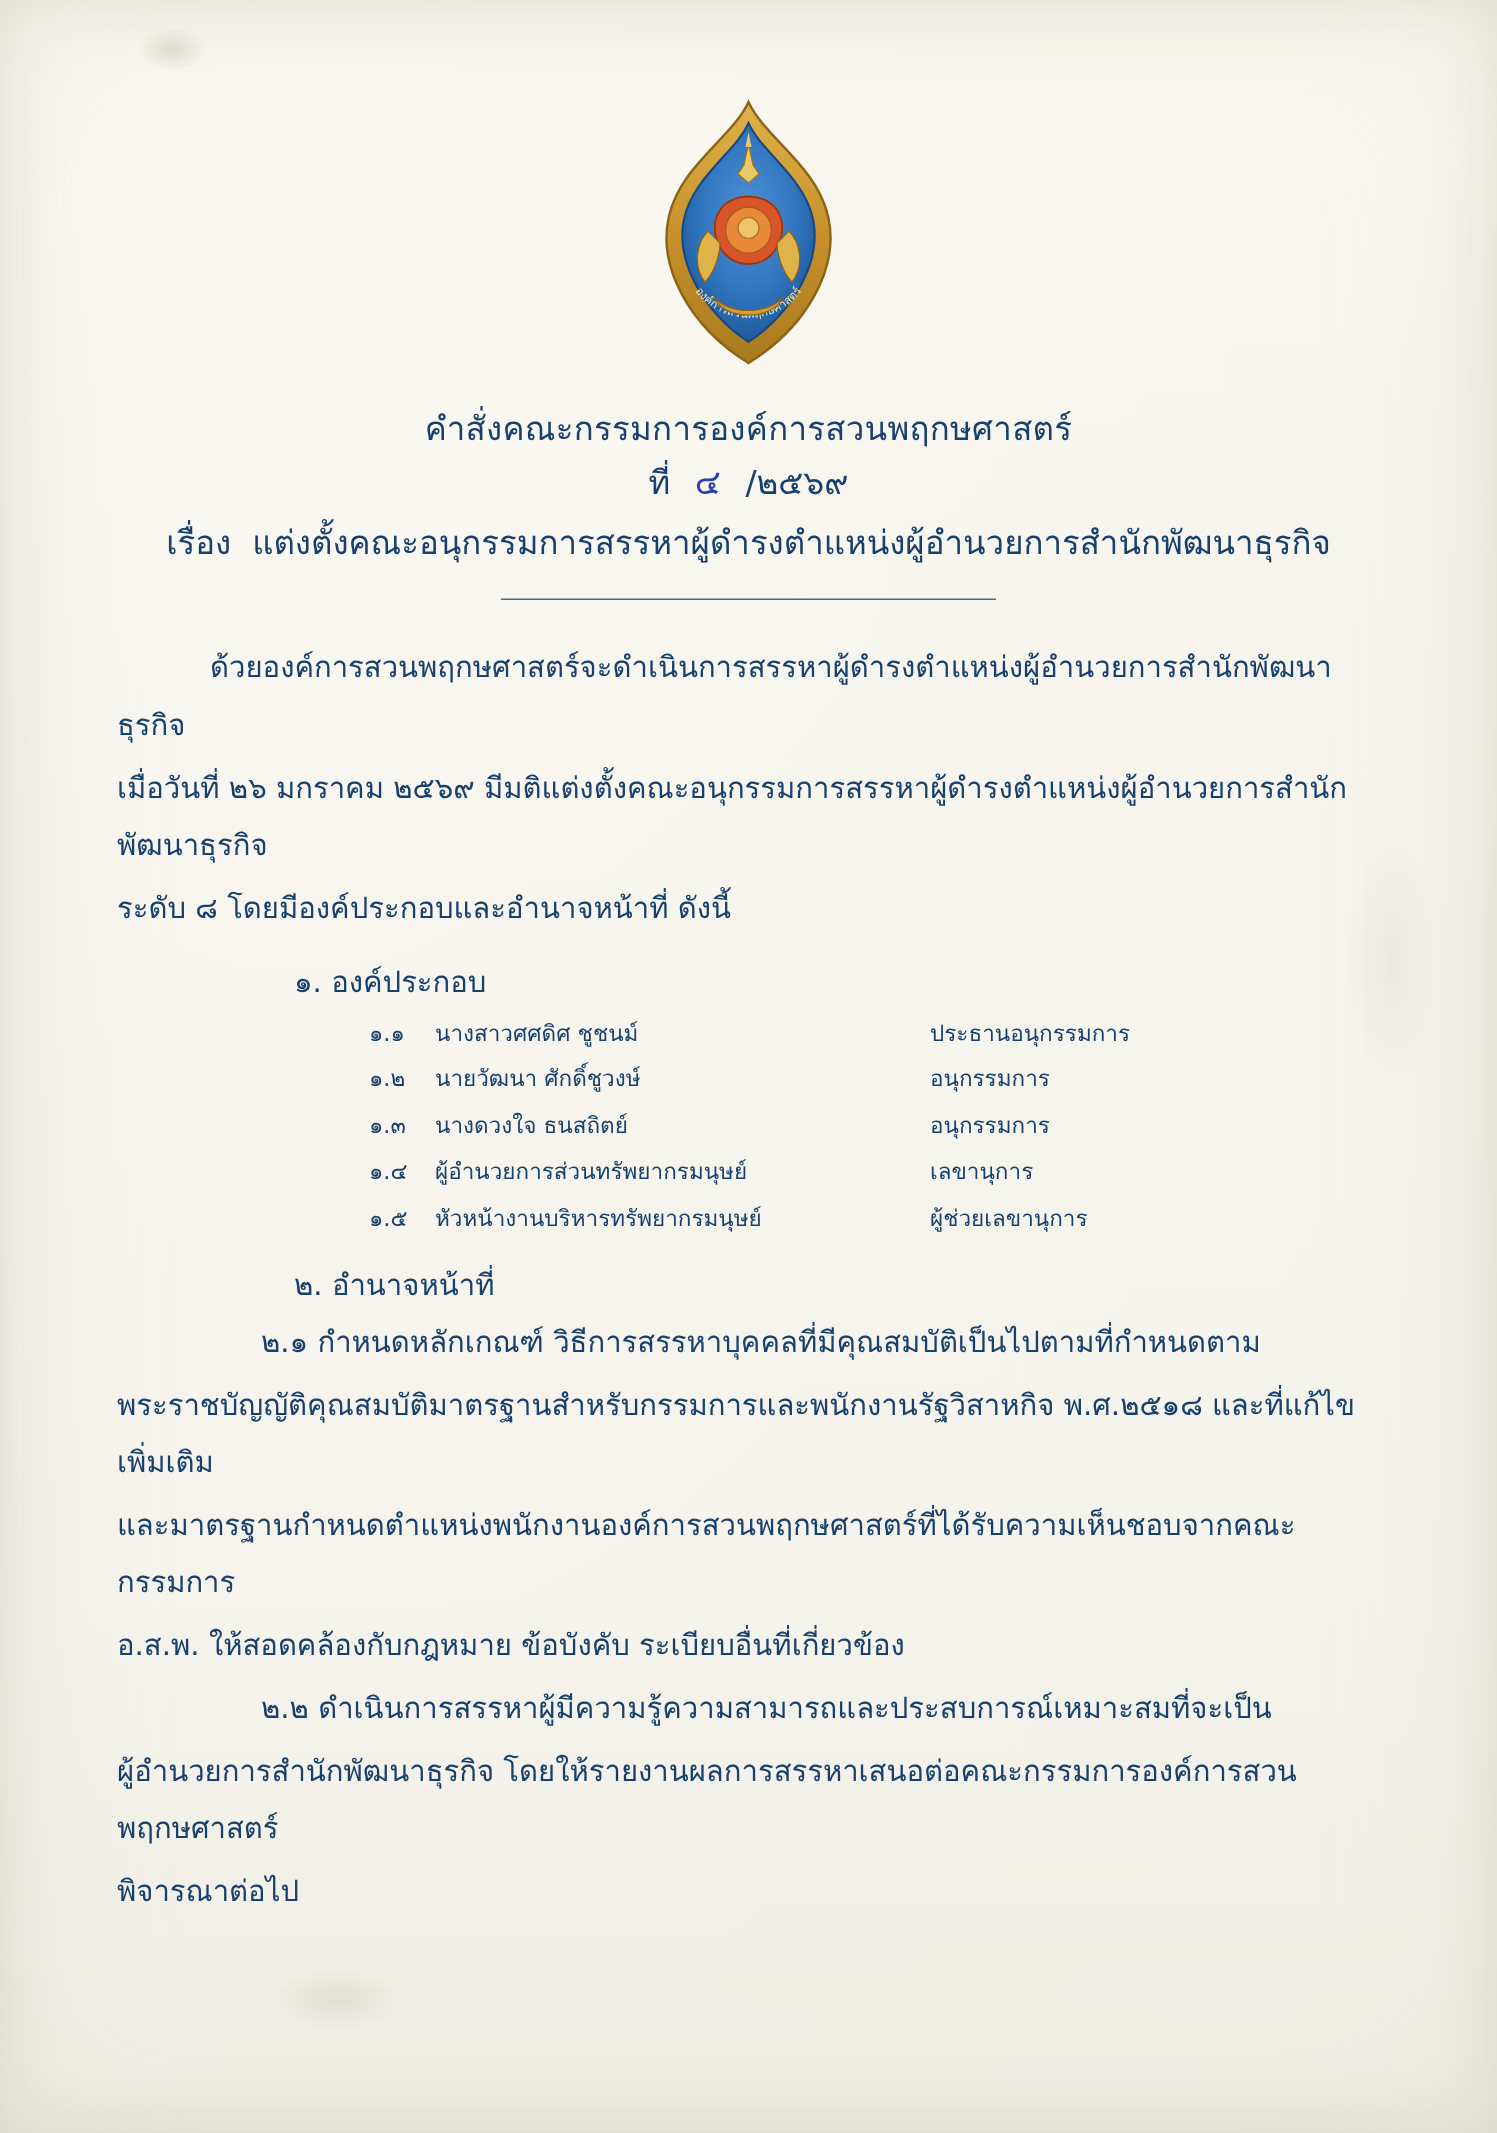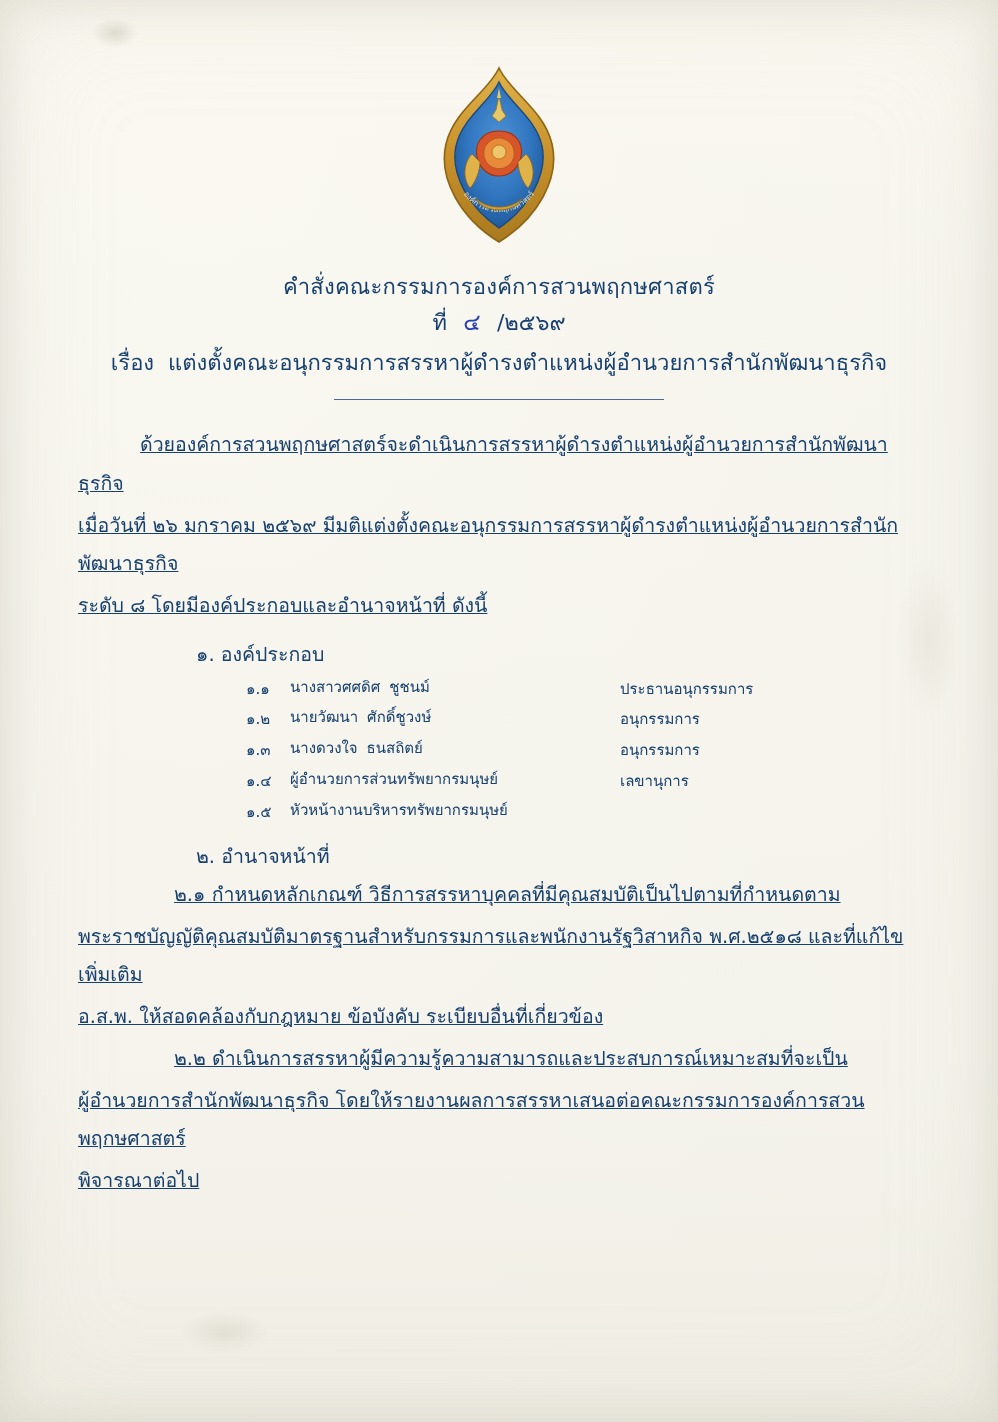--- a/index.html
+++ b/index.html
@@ -119,21 +119,20 @@
   .body-text {
     color: #17406e;
     font-size: 19.5px;
     line-height: 1.95;
     margin-top: 26px;
     text-align: left;
   }
   .para {
     margin: 0 0 4px 0;
     text-indent: 0;
-    text-decoration: underline;
   }
   .para.indent {
     text-indent: 62px;
   }
   .para.indent-sub {
     text-indent: 96px;
   }
 
   .section {
     margin-top: 10px;
@@ -156,21 +155,20 @@
     line-height: 2.05;
     padding-left: 168px;
   }
   .list-no {
     width: 44px;
     flex: none;
   }
   .list-name {
     width: 330px;
     flex: none;
-    font-family: Liberation Mono, monospace;
   }
   .list-role {
     flex: 1;
   }
 </style>
 </head>
 <body>
 
 <div class="page">
   <div class="paper-tint"></div>
@@ -257,28 +255,30 @@
             <span class="list-role">อนุกรรมการ</span>
           </div>
           <div class="list-row">
             <span class="list-no">๑.๔</span>
             <span class="list-name">ผู้อำนวยการส่วนทรัพยากรมนุษย์</span>
             <span class="list-role">เลขานุการ</span>
           </div>
           <div class="list-row">
             <span class="list-no">๑.๕</span>
             <span class="list-name">หัวหน้างานบริหารทรัพยากรมนุษย์</span>
+            <span class="list-role">ผู้ช่วยเลขานุการ</span>
           </div>
         </div>
       </div>
 
       <div class="section">
         <div class="section-head">๒. อำนาจหน้าที่</div>
         <p class="para indent-sub">๒.๑ กำหนดหลักเกณฑ์ วิธีการสรรหาบุคคลที่มีคุณสมบัติเป็นไปตามที่กำหนดตาม</p>
         <p class="para">พระราชบัญญัติคุณสมบัติมาตรฐานสำหรับกรรมการและพนักงานรัฐวิสาหกิจ พ.ศ.๒๕๑๘ และที่แก้ไขเพิ่มเติม</p>
+        <p class="para">และมาตรฐานกำหนดตำแหน่งพนักงานองค์การสวนพฤกษศาสตร์ที่ได้รับความเห็นชอบจากคณะกรรมการ</p>
         <p class="para">อ.ส.พ. ให้สอดคล้องกับกฎหมาย ข้อบังคับ ระเบียบอื่นที่เกี่ยวข้อง</p>
 
         <p class="para indent-sub">๒.๒ ดำเนินการสรรหาผู้มีความรู้ความสามารถและประสบการณ์เหมาะสมที่จะเป็น</p>
         <p class="para">ผู้อำนวยการสำนักพัฒนาธุรกิจ โดยให้รายงานผลการสรรหาเสนอต่อคณะกรรมการองค์การสวนพฤกษศาสตร์</p>
         <p class="para">พิจารณาต่อไป</p>
       </div>
 
     </div>
   </div>
 

